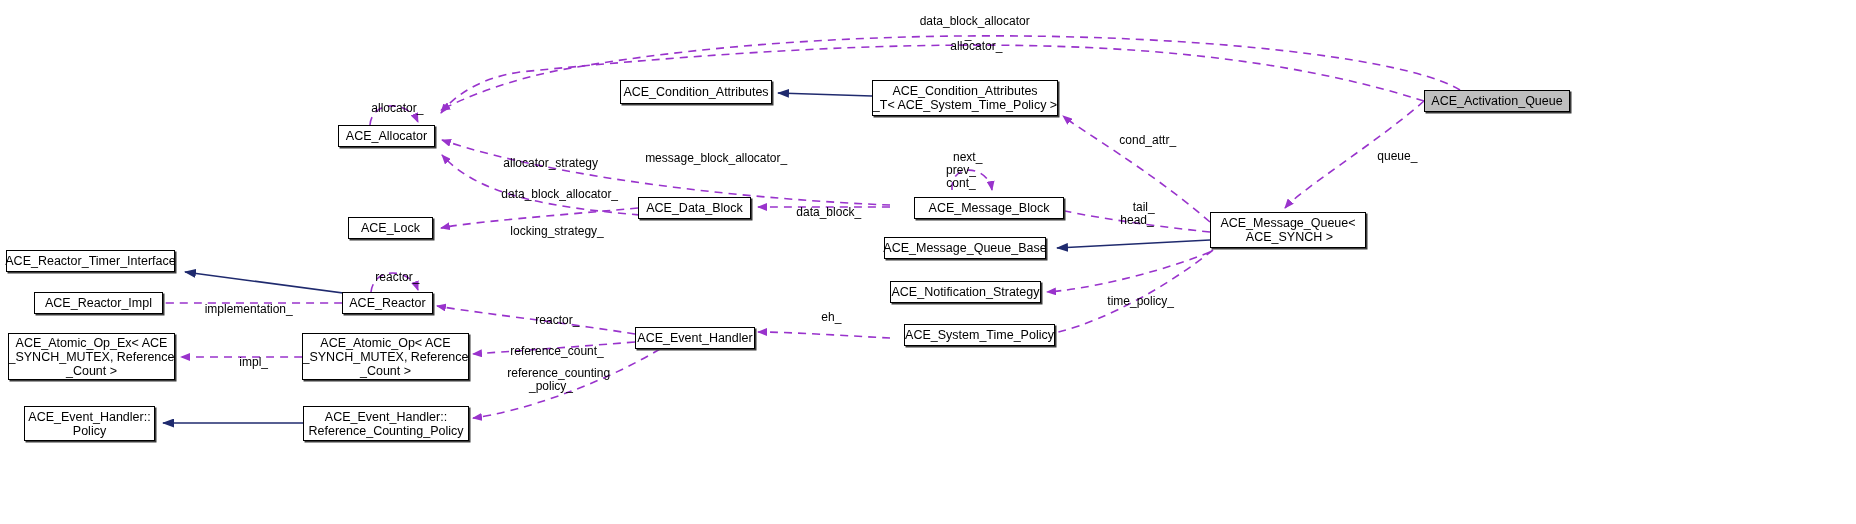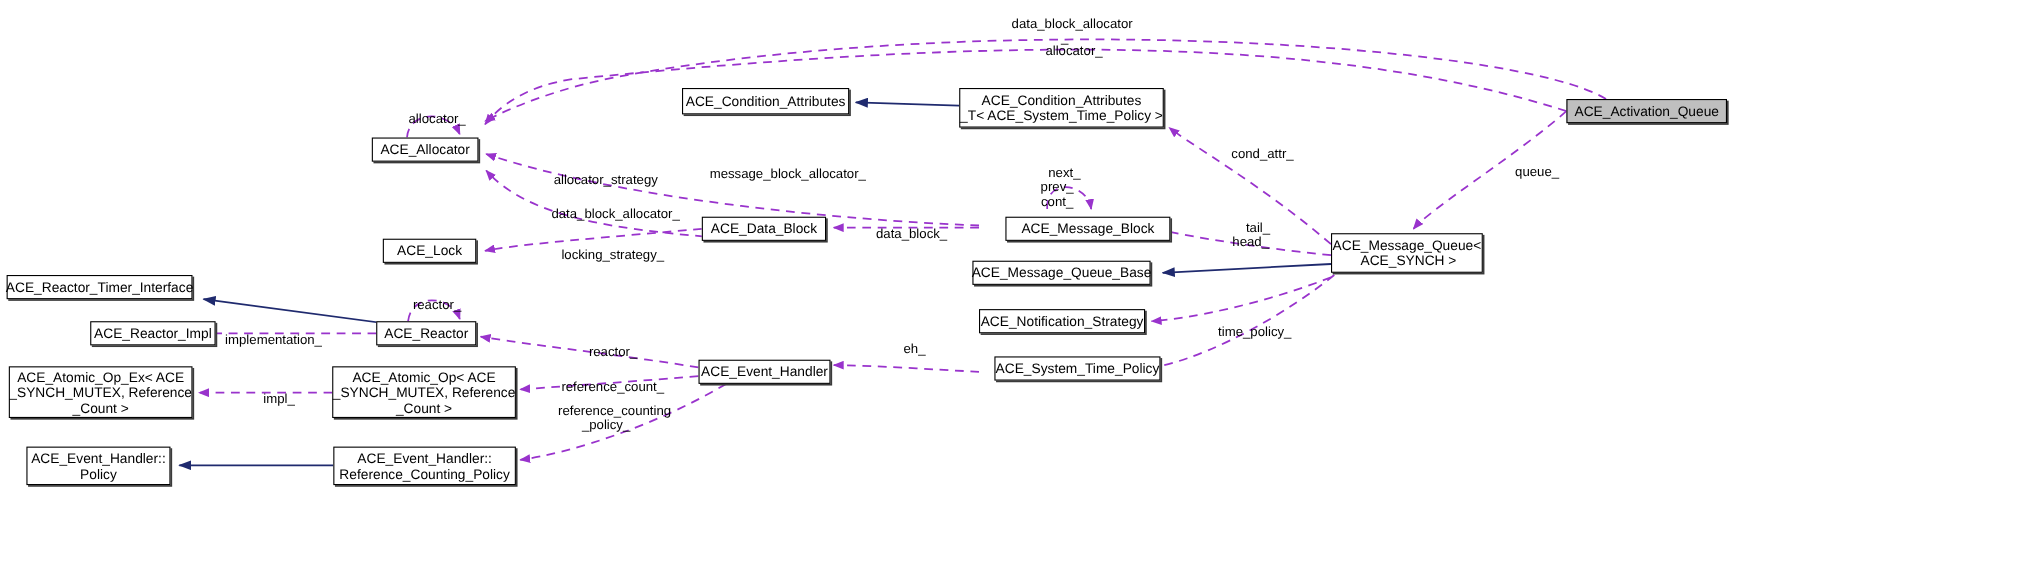--- a/index.html
+++ b/index.html
@@ -104,42 +104,42 @@
   </div>
 
   <div class="node" style="left:638px; top:197px; width:113px; height:22px;">
     <span>ACE_Data_Block</span>
   </div>
 
   <div class="node" style="left:890px; top:197px; width:150px; height:22px;margin-left:24px;">
     <span>ACE_Message_Block</span>
   </div>
 
-  <div class="node" style="left:1210px; top:212px; width:138px; height:36px;">
+  <div class="node" style="left:1210px; top:212px; width:156px; height:36px;">
     <span>ACE_Message_Queue&lt;
  ACE_SYNCH &gt;</span>
   </div>
 
   <div class="node" style="left:348px; top:217px; width:85px; height:22px;">
     <span>ACE_Lock</span>
   </div>
 
   <div class="node" style="left:884px; top:237px; width:162px; height:22px;">
     <span>ACE_Message_Queue_Base</span>
   </div>
 
   <div class="node" style="left:6px; top:250px; width:169px; height:22px;">
     <span>ACE_Reactor_Timer_Interface</span>
   </div>
 
   <div class="node" style="left:890px; top:281px; width:151px; height:22px;">
     <span>ACE_Notification_Strategy</span>
   </div>
 
-  <div class="node" style="left:34px; top:292px; width:114px; height:22px;margin-left:48px;">
+  <div class="node" style="left:34px; top:292px; width:129px; height:22px;">
     <span>ACE_Reactor_Impl</span>
   </div>
 
   <div class="node" style="left:342px; top:292px; width:91px; height:22px;">
     <span>ACE_Reactor</span>
   </div>
 
   <div class="node" style="left:904px; top:324px; width:151px; height:22px;">
     <span>ACE_System_Time_Policy</span>
   </div>

